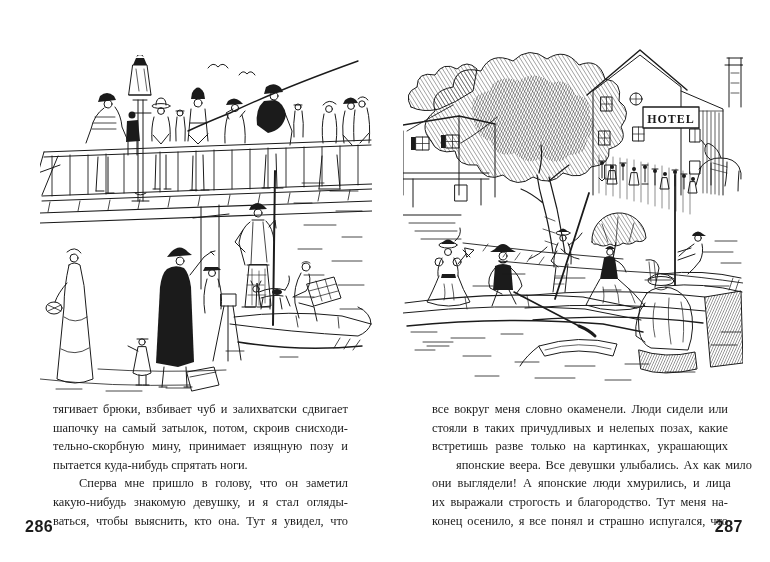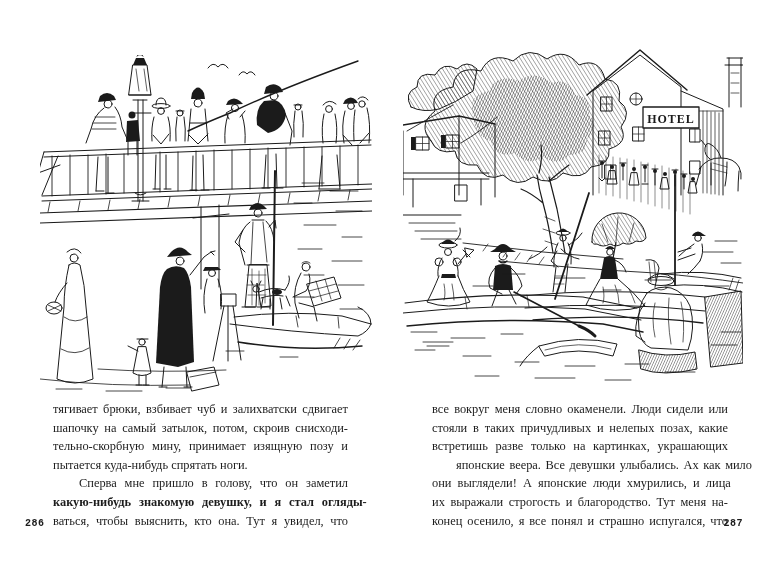--- a/index.html
+++ b/index.html
@@ -4,21 +4,21 @@
 <style>
   html,body{margin:0;padding:0}
   body{width:770px;height:562px;background:#ffffff;position:relative;overflow:hidden}
   .page{position:absolute;inset:0}
   figure{margin:0;position:absolute}
   figure svg{display:block;width:100%;height:100%}
 
   .textblock{position:absolute;color:#1c1c1c}
   .tline{font-family:"Liberation Serif","DejaVu Serif",serif;font-size:12.4px;line-height:18.6px;white-space:nowrap}
   .indent{padding-left:26px}
-  .pagenum{position:absolute;font-family:Liberation Mono, monospace;font-size:10px;font-weight:700;letter-spacing:.5px;color:#1c1c1c}
+  .pagenum{position:absolute;font-family:Liberation Sans, sans-serif;font-size:16px;font-weight:700;letter-spacing:.5px;color:#1c1c1c}
 
   #lt{left:53px;top:400px;width:295px}
   #rt{left:432px;top:400px;width:296px}
   #lfig{left:40px;top:55px;width:332px;height:338px}
   #rfig{left:403px;top:45px;width:340px;height:345px}
   #lnum{left:25px;top:518px}
   #rnum{right:27px;top:518px}
 
   .ink{stroke:#1b1b1b;fill:none;stroke-width:1;stroke-linecap:round;stroke-linejoin:round}
   .fillink{fill:#1b1b1b;stroke:none}
@@ -180,21 +180,21 @@
       </g>
     </svg>
   </figure>
 
   <div id="lt" class="textblock">
     <div class="tline j"><span class="run" style="word-spacing: 2.21354px;">тягивает брюки, взбивает чуб и залихватски сдвигает</span></div>
     <div class="tline j"><span class="run" style="word-spacing: 2.57292px;">шапочку на самый затылок, потом, скроив снисходи-</span></div>
     <div class="tline j"><span class="run" style="word-spacing: 4.59063px;">тельно-скорбную мину, принимает изящную позу и</span></div>
     <div class="tline"><span class="run">пытается куда-нибудь спрятать ноги.</span></div>
     <div class="tline j indent"><span class="run" style="word-spacing: 4.7433px; font-family: Liberation Serif, serif;">Сперва мне пришло в голову, что он заметил</span></div>
-    <div class="tline j"><span class="run" style="word-spacing: 4.69792px; font-weight: bold;">какую-нибудь знакомую девушку, и я стал огляды-</span></div>
+    <div class="tline j"><span class="run" style="word-spacing: 4.69792px;">какую-нибудь знакомую девушку, и я стал огляды-</span></div>
     <div class="tline j"><span class="run" style="word-spacing: 3.55664px;">ваться, чтобы выяснить, кто она. Тут я увидел, что</span></div>
   </div>
 
   <div id="lnum" class="pagenum">286</div>
 </section>
 
 <section class="page">
 
   <figure id="rfig">
     <svg viewBox="0 0 340 345">

